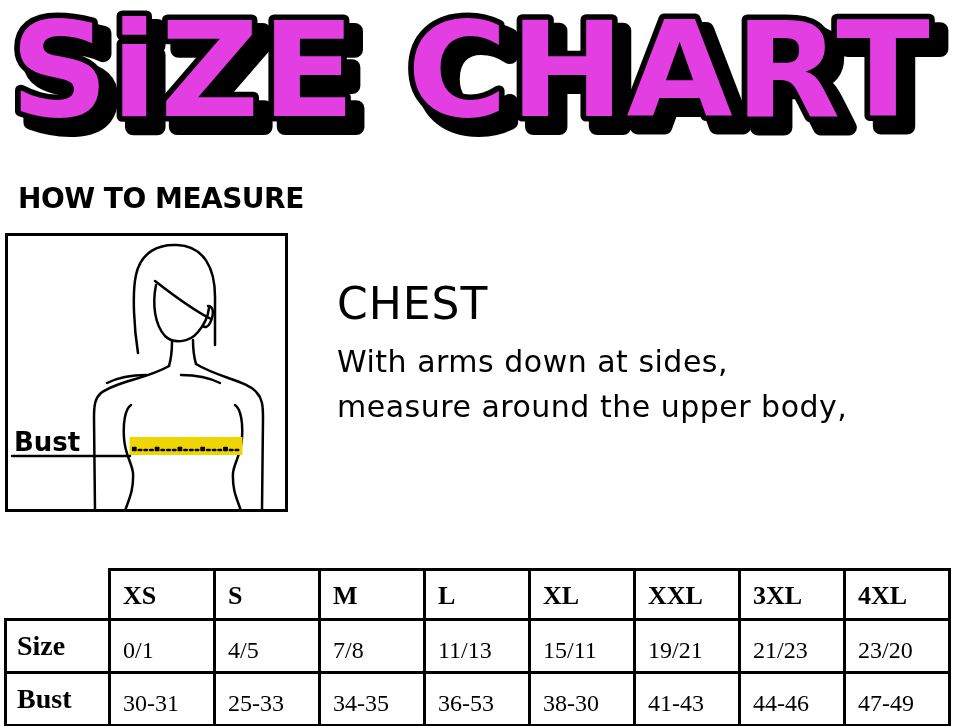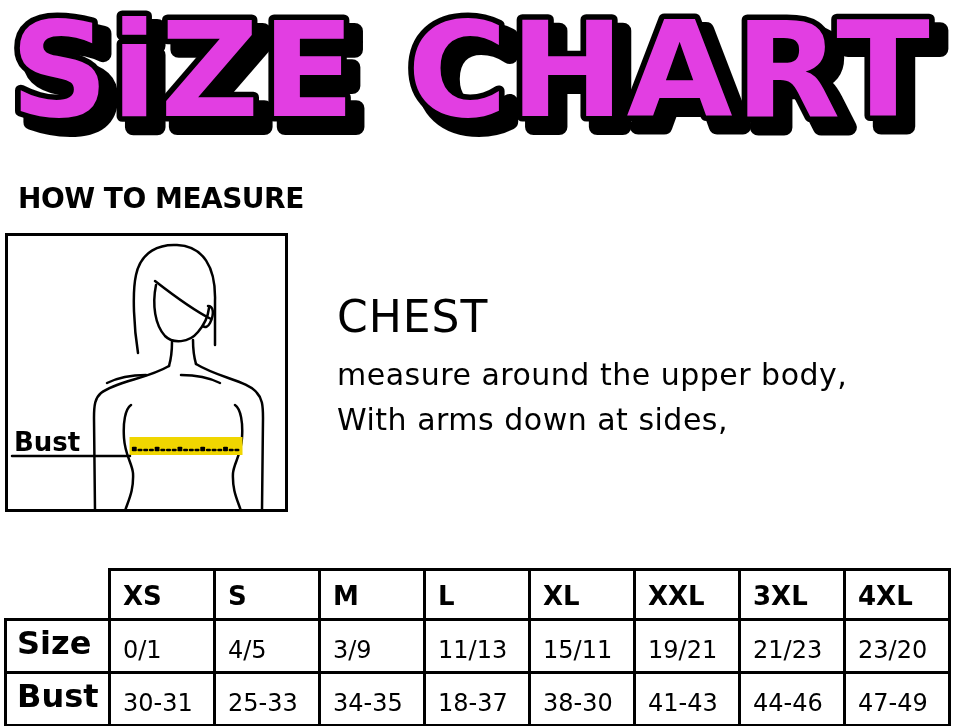--- a/index.html
+++ b/index.html
@@ -24,31 +24,31 @@
     margin:0;
   }
 
   
   .figure-svg { position:absolute; left:5px; top:233px; }
   .figure-svg path, .figure-svg line { stroke:#000; fill:none; stroke-width:2.5; stroke-linecap:round; }
   .figure-svg .frame { fill:none; stroke:#000; stroke-width:3; }
   .bust-label { font-family:"DejaVu Sans", sans-serif; font-size:26px; font-weight:bold; fill:#000; stroke:none; }
 
   
-  .chest-block { position:absolute; left:337px; top:291px; width:612px; }
+  .chest-block { position:absolute; left:337px; top:278px; width:612px; }
   .chest-heading { font-size:44px; font-weight:normal; margin:0 0 10px 0; letter-spacing:1px; }
   .chest-line { font-size:30px; line-height:45px; margin:0; letter-spacing:0.5px; }
 
   
   .size-table-wrap { position:absolute; left:4px; top:568px; }
-  table.size-table { border-collapse:collapse; table-layout:fixed; }
+  table.size-table { border-collapse:collapse; table-layout:fixed;font-family:Liberation Serif, serif; }
   .size-table td, .size-table th { border:3px solid #000; vertical-align:bottom; text-align:left; background:#fff; }
   .size-table .corner { border:none; background:transparent; }
   .size-table th.col-h  { font-size:26px; font-weight:bold;   padding:0 0 7px 12px; }
-  .size-table th.row-h  { font-size:32px; font-weight:bold;   padding:0 0 9px 10px; }
+  .size-table th.row-h  { font-size:28px; font-weight:bold;   padding:0 0 9px 10px; }
   .size-table td.val    { font-size:24px; font-weight:normal; padding:0 0 7px 12px; }
   .size-table tr.hdr  { height:50px; }
   .size-table tr.body { height:53px; }
 </style>
 </head>
 <body>
 
 <div class="page">
 
   <svg class="title-svg" width="953" height="162" viewBox="0 0 953 162">
@@ -87,22 +87,22 @@
       <line x1="128" y1="217" x2="235" y2="217" stroke-width="8" stroke-dasharray="2.6,3.1" stroke-linecap="butt"></line>
       <line x1="128" y1="215" x2="235" y2="215" stroke-width="12" stroke-dasharray="2.6,20.2" stroke-linecap="butt"></line>
     </g>
 
     <text class="bust-label" x="9" y="218">Bust</text>
     <line x1="7" y1="223" x2="125" y2="223"></line>
   </svg>
 
   <div class="chest-block">
     <h3 class="chest-heading">CHEST</h3>
+    <p class="chest-line">With arms down at sides,</p>
     <p class="chest-line">measure around the upper body,</p>
-    <p class="chest-line">With arms down at sides,</p>
   </div>
 
   <div class="size-table-wrap">
     <table class="size-table">
       <colgroup>
         <col style="width:104px">
         <col style="width:105px">
           <col style="width:105px">
           <col style="width:105px">
           <col style="width:105px">
@@ -120,33 +120,33 @@
         <th class="col-h">L</th>
         <th class="col-h">XL</th>
         <th class="col-h">XXL</th>
         <th class="col-h">3XL</th>
         <th class="col-h">4XL</th>
       </tr>
       <tr class="body">
         <th class="row-h">Size</th>
         <td class="val">0/1</td>
         <td class="val">4/5</td>
-        <td class="val">3/9</td>
+        <td class="val">7/8</td>
         <td class="val">11/13</td>
         <td class="val">15/11</td>
         <td class="val">19/21</td>
         <td class="val">21/23</td>
         <td class="val">23/20</td>
       </tr>
       <tr class="body">
         <th class="row-h">Bust</th>
         <td class="val">30-31</td>
         <td class="val">25-33</td>
         <td class="val">34-35</td>
-        <td class="val">18-37</td>
+        <td class="val">36-53</td>
         <td class="val">38-30</td>
         <td class="val">41-43</td>
         <td class="val">44-46</td>
         <td class="val">47-49</td>
       </tr>
     </tbody>
       </table>
   </div>
 
 </div>

